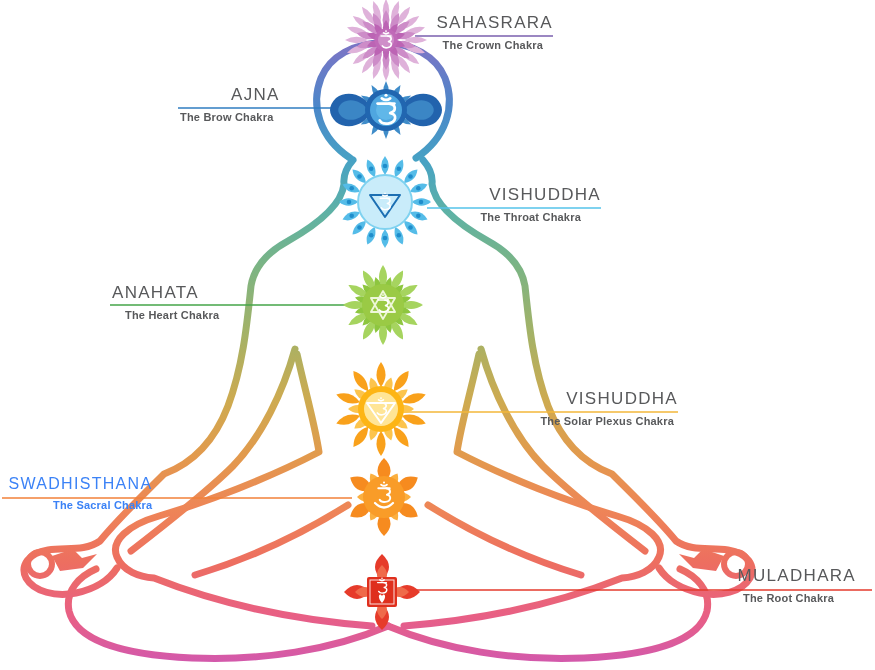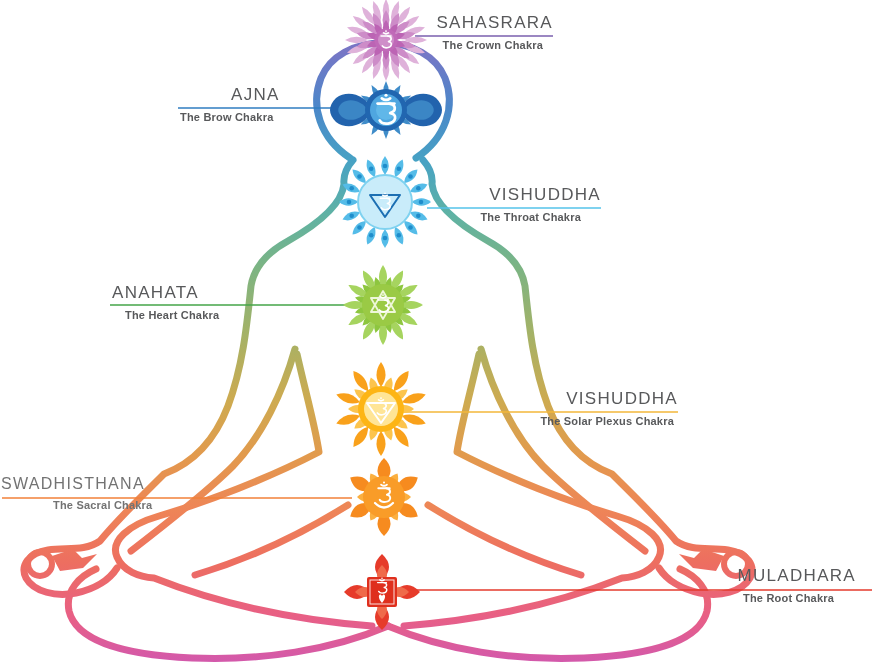--- a/index.html
+++ b/index.html
@@ -329,21 +329,21 @@
     <div class="sub">The Throat Chakra</div>
   </div>
   <div class="lbl left" id="lbl-anahata" style="color: rgb(88, 89, 91);">
     <div class="name">ANAHATA</div>
     <div class="sub">The Heart Chakra</div>
   </div>
   <div class="lbl right" id="lbl-manipura" style="color: rgb(88, 89, 91);">
     <div class="name">VISHUDDHA</div>
     <div class="sub">The Solar Plexus Chakra</div>
   </div>
-  <div class="lbl left" id="lbl-swadhisthana" style="color: #737373;">
+  <div class="lbl left" id="lbl-swadhisthana" style="color: #3b82f6; text-align: right;">
     <div class="name">SWADHISTHANA</div>
     <div class="sub">The Sacral Chakra</div>
   </div>
   <div class="lbl right" id="lbl-muladhara" style="color: rgb(88, 89, 91);">
     <div class="name">MULADHARA</div>
     <div class="sub">The Root Chakra</div>
   </div>
 </div>
 
 </body></html>

